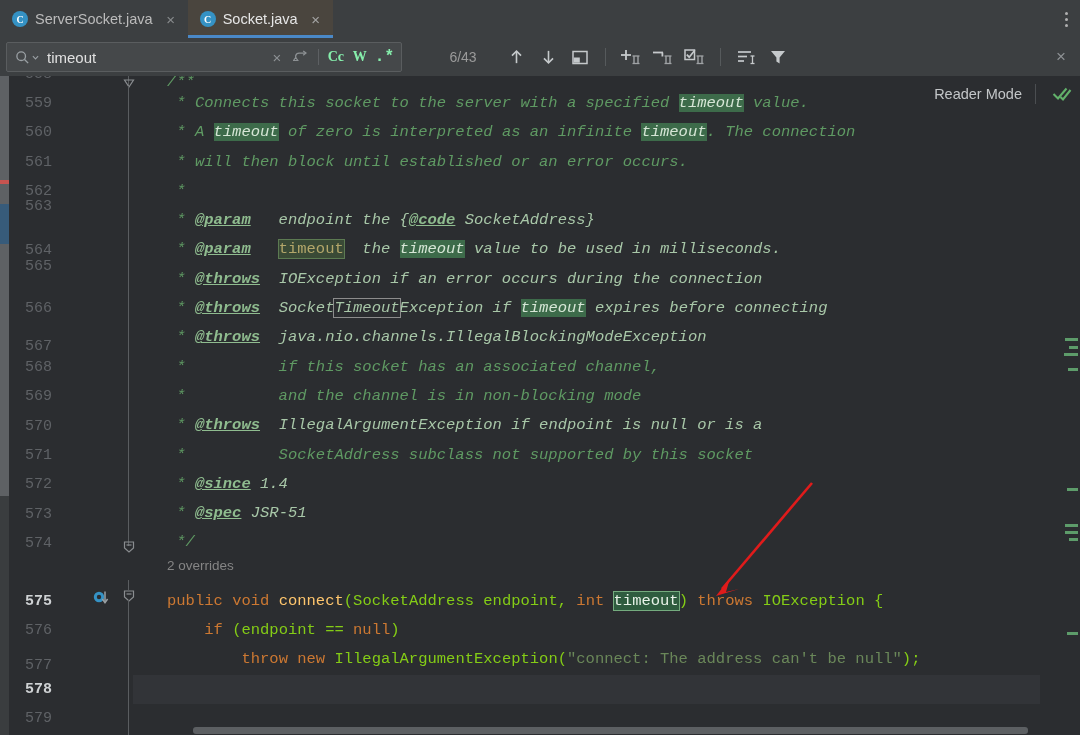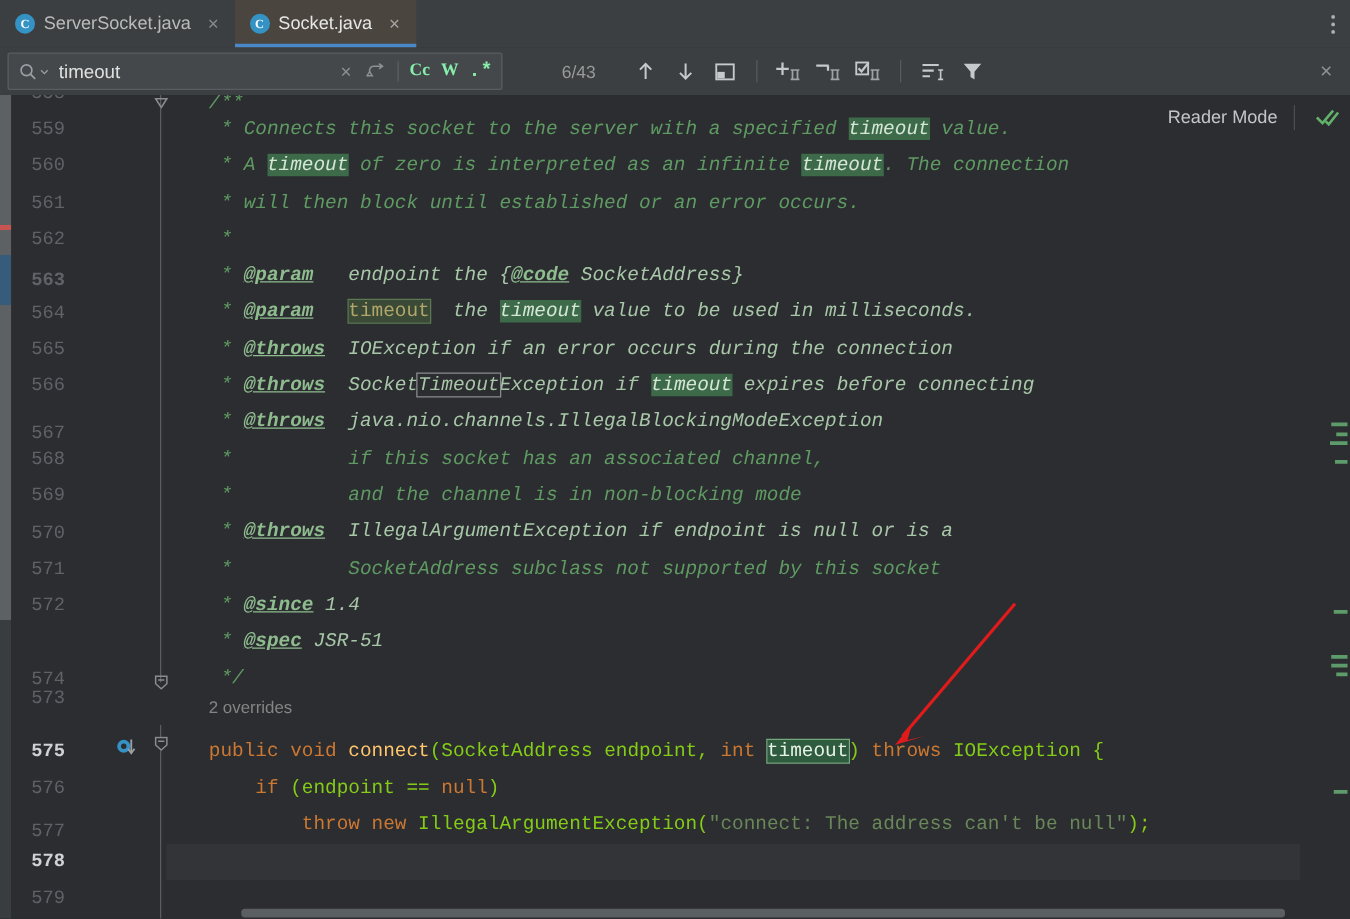--- a/index.html
+++ b/index.html
@@ -332,31 +332,31 @@
     </div>
 
     <div class="gutter">
       <div style="position:absolute;top:-16px;left:0;width:124px;">
         <div class="ln" style="position:relative;">558</div>
       </div>
       <div class="ln" style="top:13px;">559</div>
       <div class="ln" style="top:42px;">560</div>
       <div class="ln" style="top:72px;">561</div>
       <div class="ln" style="top:101px;">562</div>
-      <div class="ln" style="top:134px;font-weight:bold;">563</div>
+      <div class="ln" style="top:116px;">563</div>
       <div class="ln" style="top:160px;">564</div>
-      <div class="ln" style="top:189px;">565</div>
+      <div class="ln" style="top:176px;">565</div>
       <div class="ln" style="top:218px;">566</div>
       <div class="ln" style="top:236px;margin-top:20px;">567</div>
       <div class="ln" style="top:277px;">568</div>
       <div class="ln" style="top:306px;">569</div>
       <div class="ln" style="top:336px;">570</div>
       <div class="ln" style="top:365px;">571</div>
       <div class="ln" style="top:394px;">572</div>
-      <div class="ln" style="top:424px;margin-top:44px;">573</div>
+      <div class="ln" style="top:424px;">573</div>
       <div class="ln" style="top:453px;">574</div>
       <div class="ln current" style="top:511px;">575</div>
       <div class="ln" style="top:540px;">576</div>
       <div class="ln" style="top:575px;margin-left:36px;">577</div>
       <div class="ln current" style="top:599px;">578</div>
       <div class="ln" style="top:628px;">579</div>
 
       <div class="fold-line" style="top:0px;height:10px;"></div>
       <div class="fold-tri" style="top:0px;">
         <svg width="12" height="12" viewBox="0 0 12 12">

